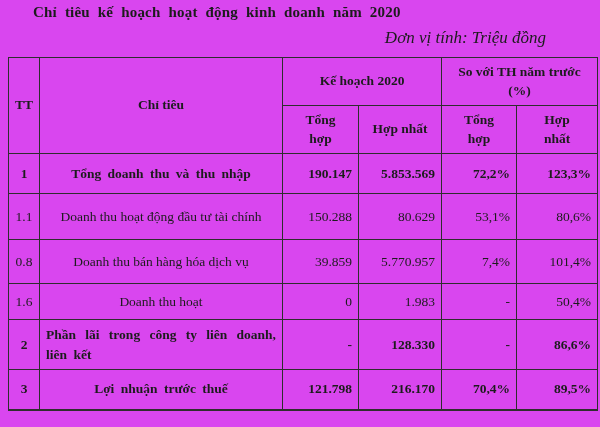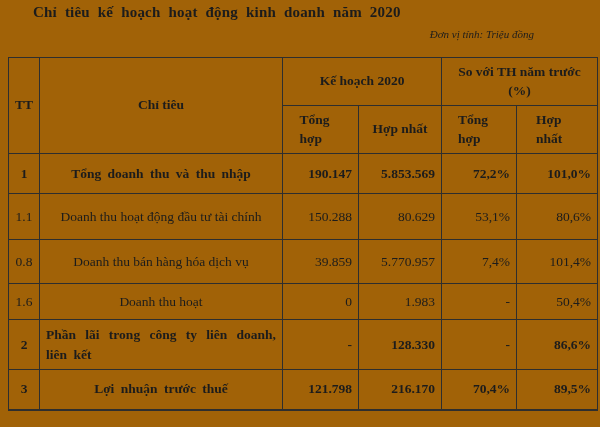--- a/index.html
+++ b/index.html
@@ -6,37 +6,37 @@
   html, body { margin: 0; padding: 0; }
   body {
     width: 600px; height: 427px;
     background: #ffffff;
     font-family: "Liberation Serif", "DejaVu Serif", serif;
     color: #1c1c1c;
   }
   .page {
     position: relative;
     width: 600px; height: 427px;
-    background: #a16207;
+    background: #d946ef;
     overflow: hidden;
     text-decoration: underline;
   }
   .title {
     position: absolute;
     left: 33px; top: 4px;
     font-size: 15px;
     font-weight: bold;
     word-spacing: 4px;
     letter-spacing: 0.2px;
     white-space: nowrap;
   }
   .unit-note {
     position: absolute;
-    top: 28px; right: 66px;
-    font-size: 11px;
+    top: 28px; right: 54px;
+    font-size: 17px;
     font-style: italic;
     white-space: nowrap;
   }
   table.kpi {
     position: absolute;
     left: 8px; top: 57px;
     width: 589px;
     border-collapse: collapse;
     table-layout: fixed;
   }
@@ -55,21 +55,21 @@
   .h46 { height: 46px; }
   .h44 { height: 44px; }
   .h36 { height: 36px; }
   .h50 { height: 50px; }
   td.tt { text-align: center; }
   td.label { text-align: center; padding-left: 8px; padding-right: 8px; line-height: 1.45; }
   td.num { text-align: right; padding-right: 11px; font-variant-numeric: tabular-nums; }
   tr.row-bold td { font-weight: bold; }
   td.label.spread { word-spacing: 3px; }
   td.label.justify { text-align: justify; }
-  th.narrow .hdr-narrow { display: inline-block; width: 42px; text-align: left; }
+  th.narrow .hdr-narrow { display: inline-block; width: 42px; text-align: center; }
 </style>
 </head>
 <body>
 
 <div class="page">
 
   <div class="title">Chỉ tiêu kế hoạch hoạt động kinh doanh năm 2020</div>
   <div class="unit-note">Đơn vị tính: Triệu đồng</div>
 
   <table class="kpi">
@@ -96,21 +96,21 @@
       </tr>
     </thead>
     <tbody>
 
       <tr class="row-bold h40">
         <td class="tt">1</td>
         <td class="label spread">Tổng doanh thu và thu nhập</td>
         <td class="num">190.147</td>
         <td class="num">5.853.569</td>
         <td class="num">72,2%</td>
-        <td class="num">101,0%</td>
+        <td class="num">123,3%</td>
       </tr>
 
       <tr class="h46">
         <td class="tt">1.1</td>
         <td class="label">Doanh thu hoạt động đầu tư tài chính</td>
         <td class="num">150.288</td>
         <td class="num">80.629</td>
         <td class="num">53,1%</td>
         <td class="num">80,6%</td>
       </tr>

